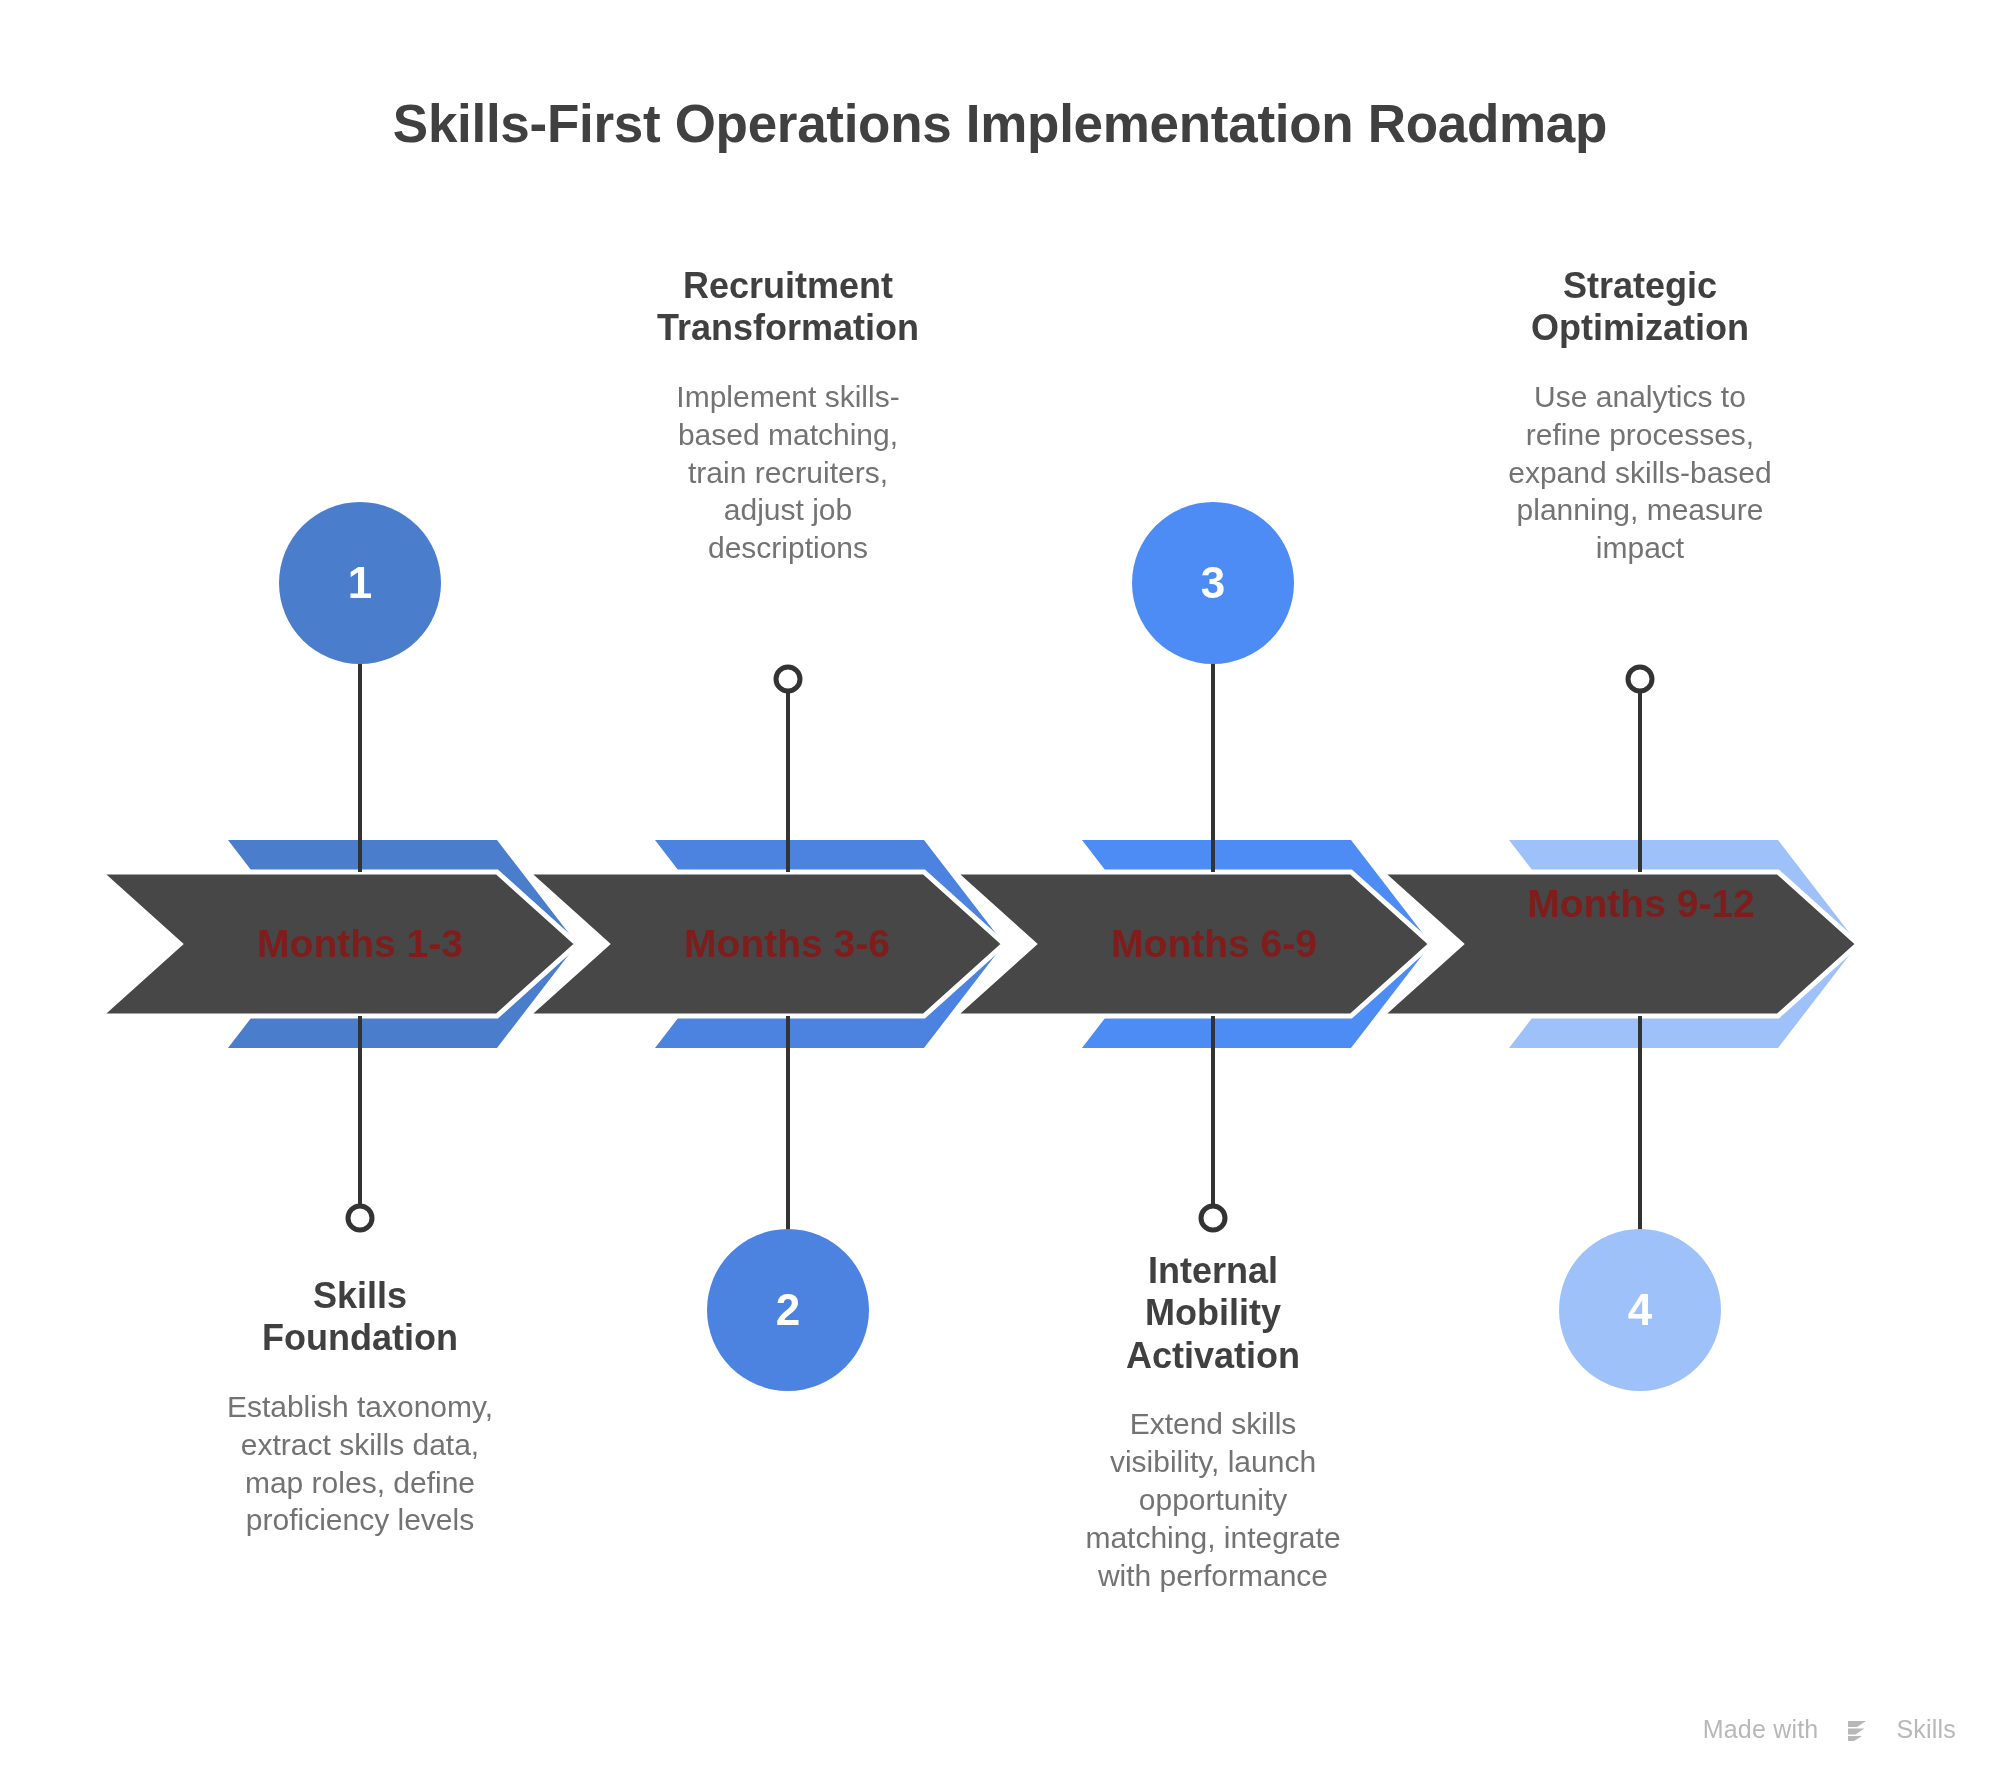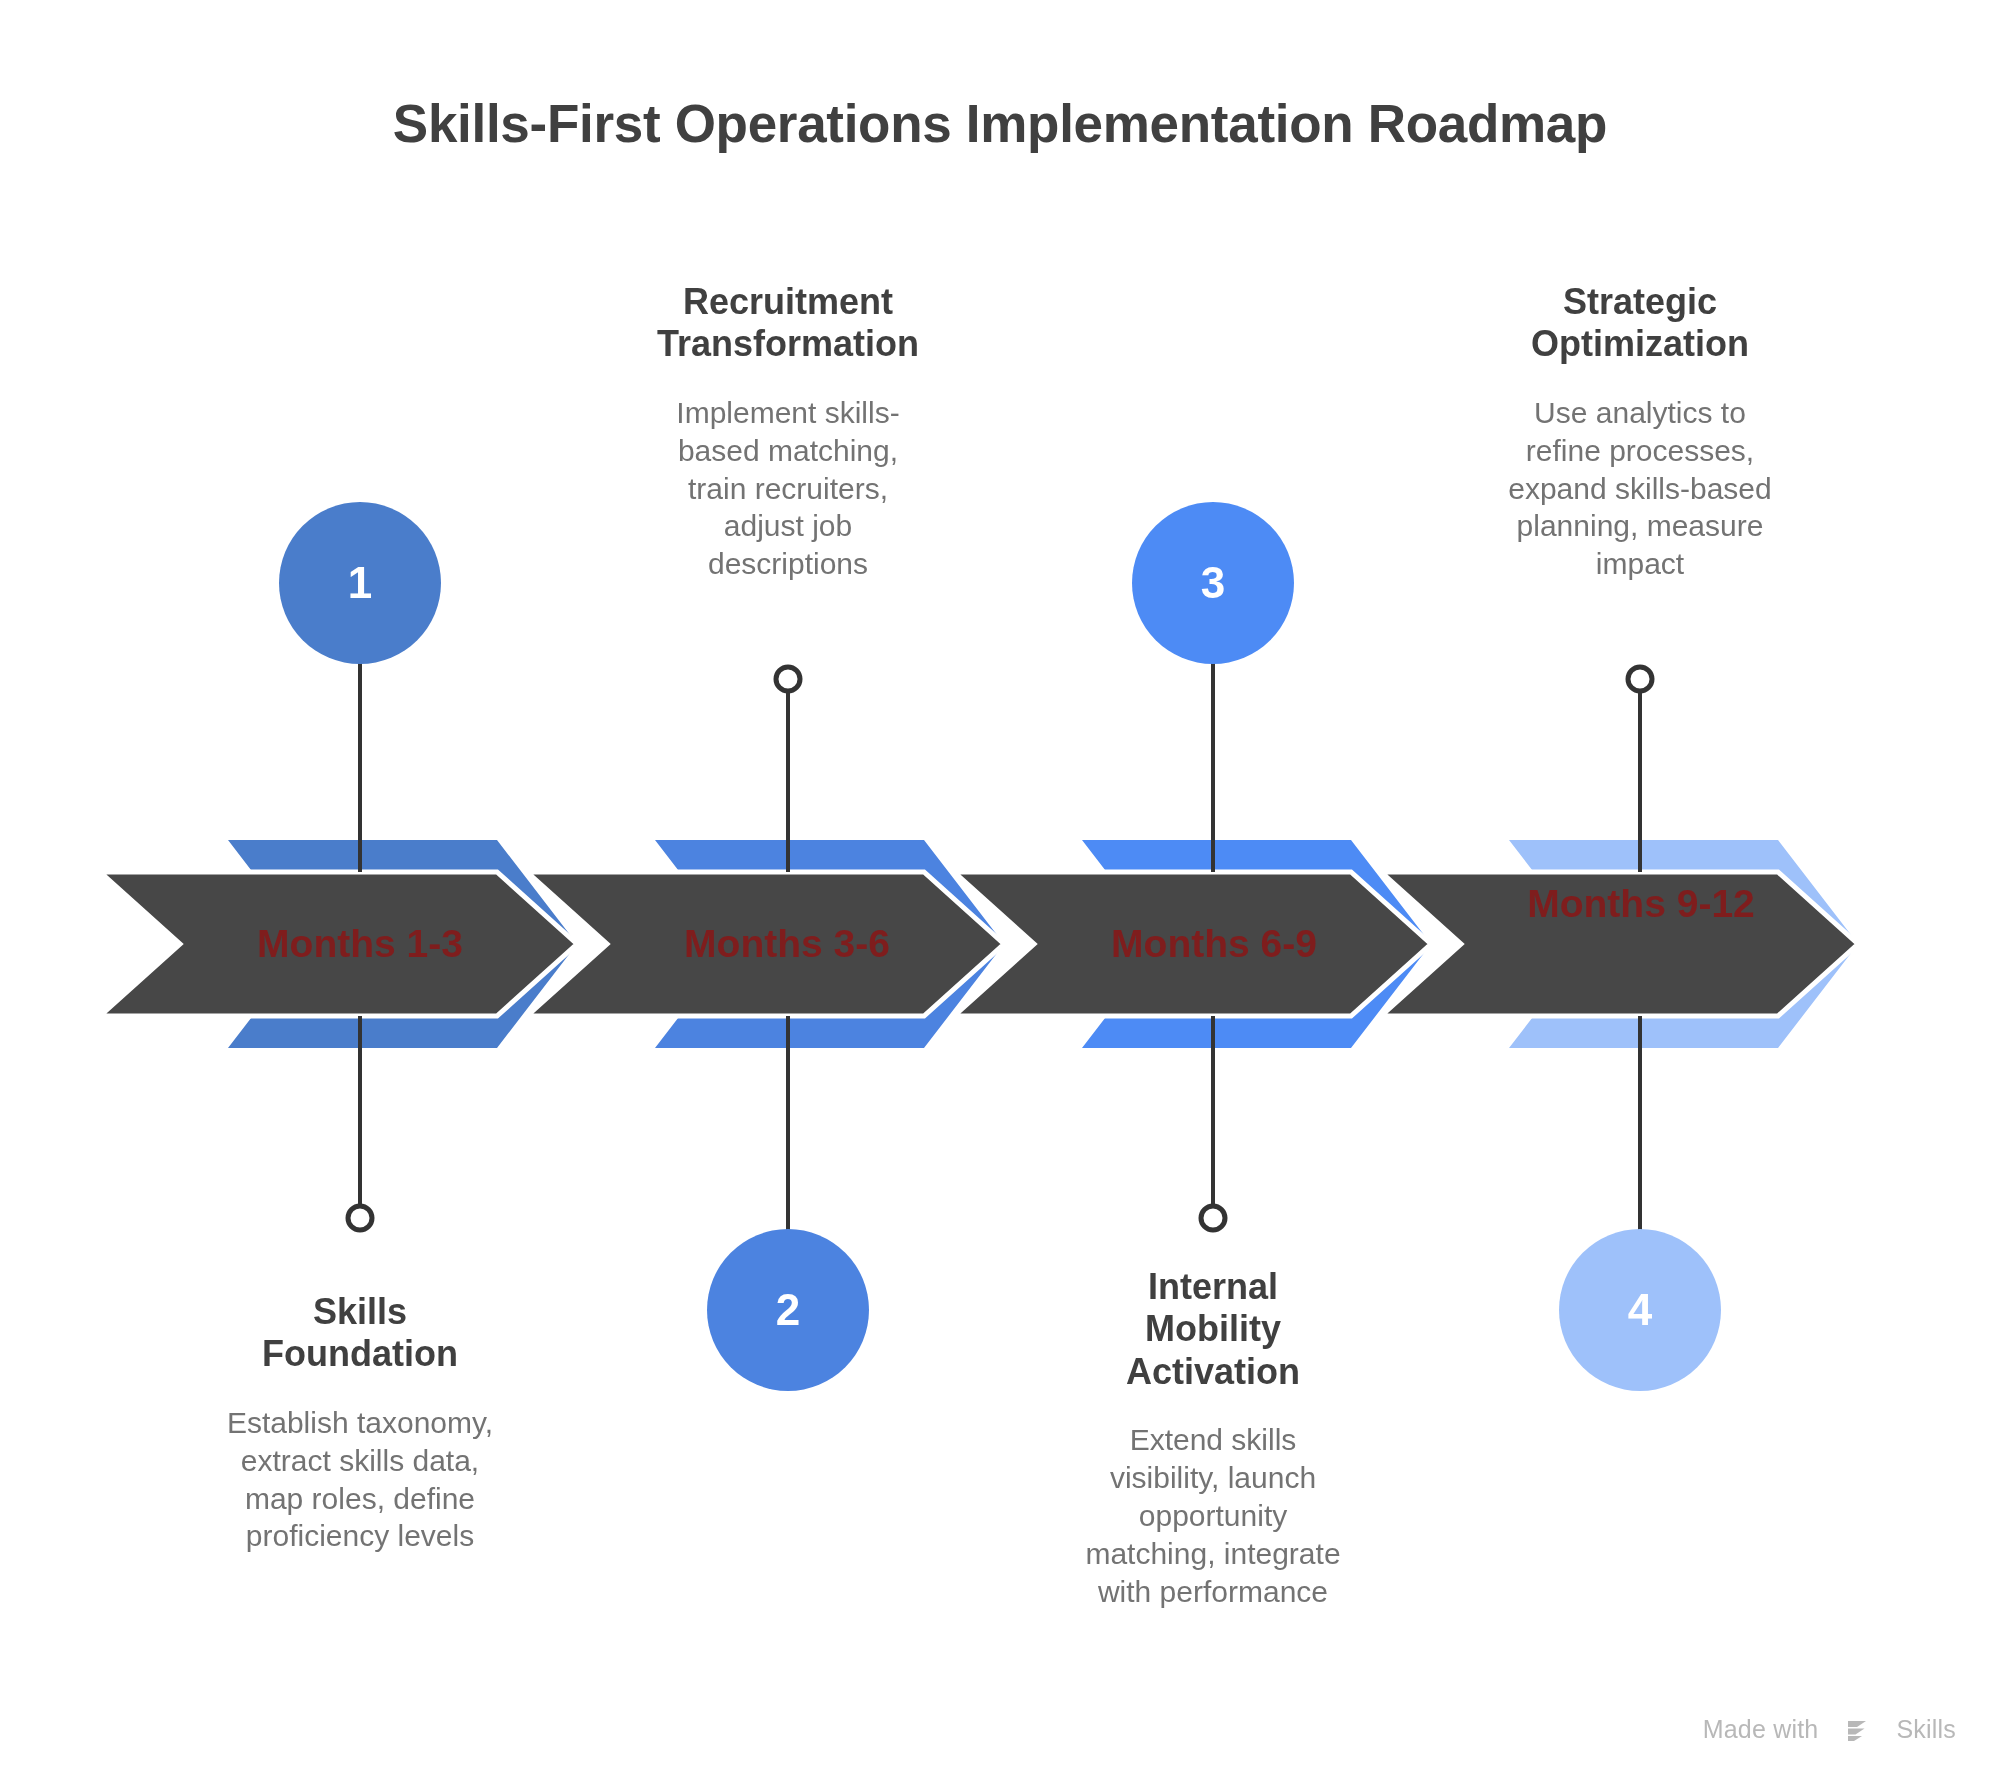--- a/index.html
+++ b/index.html
@@ -48,21 +48,21 @@
     border-radius: 50%;
     display: flex;
     align-items: center;
     justify-content: center;
     font-size: 44px;
     font-weight: bold;
     color: #ffffff;
   }
 
   
-  .block { position: absolute; text-align: center; margin-top: 16px; }
+  .block { position: absolute; text-align: center; }
   .block .heading {
     font-size: 36px;
     font-weight: bold;
     color: #404040;
     line-height: 1.18;
     white-space: pre-line;
   }
   .block .body {
     font-size: 30px;
     font-weight: normal;

